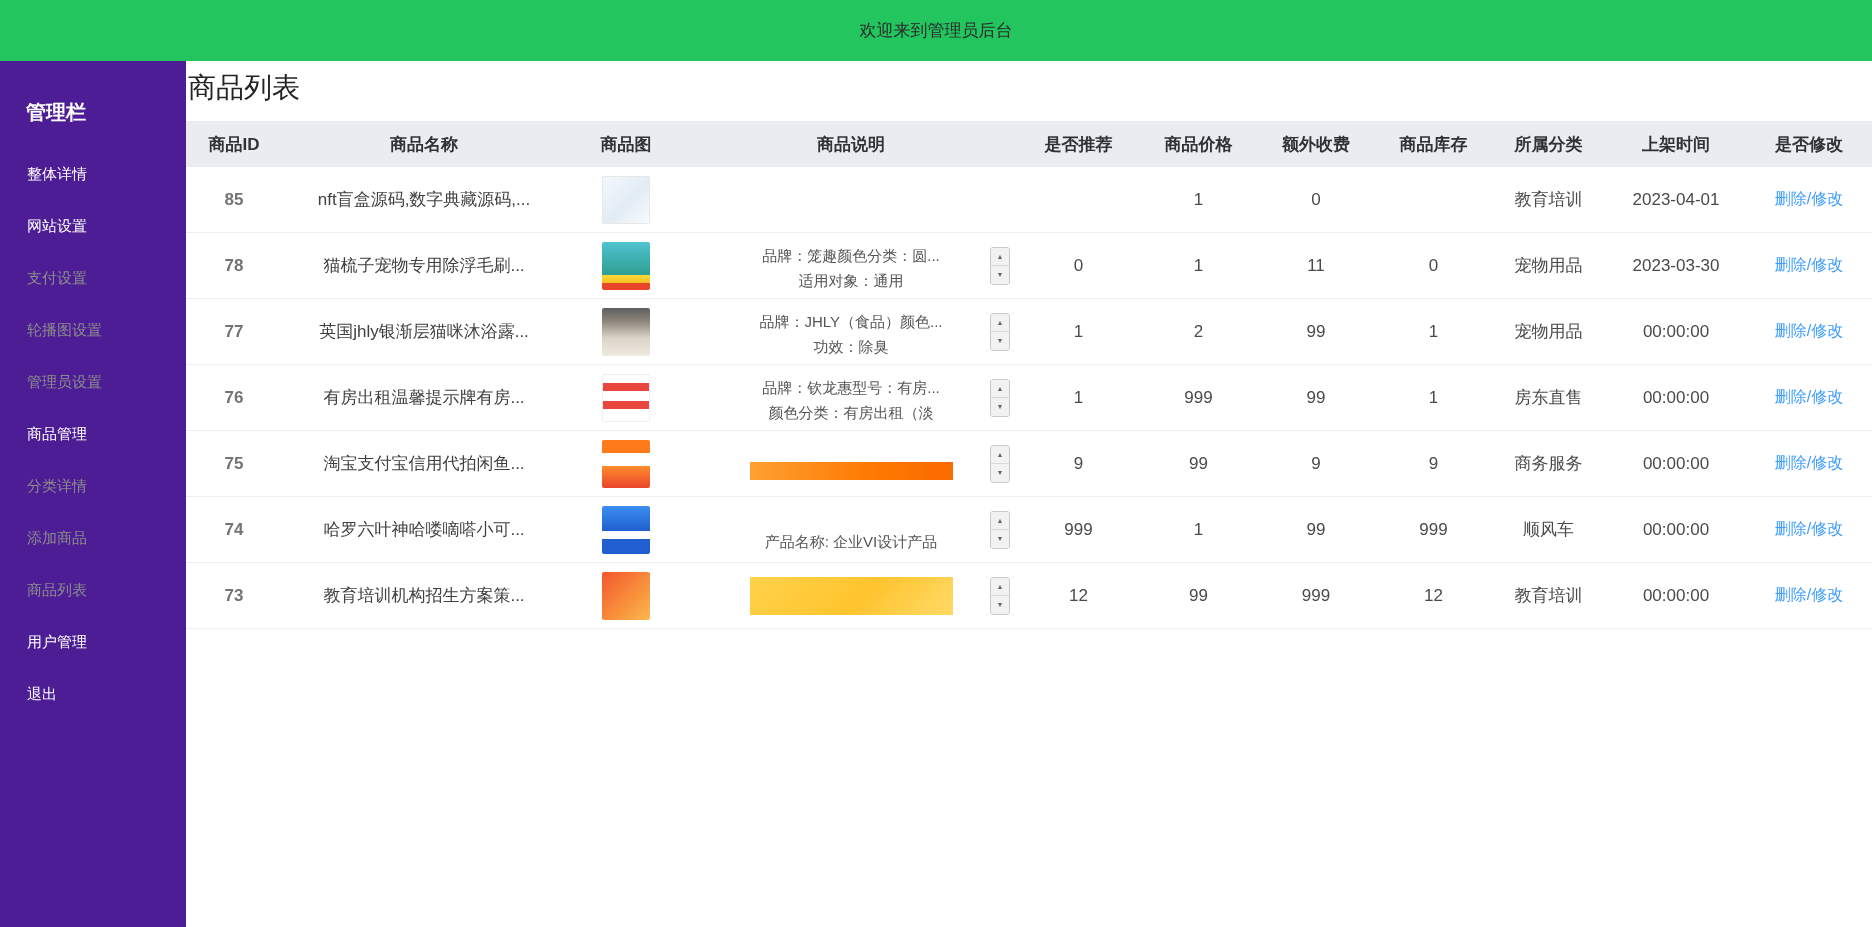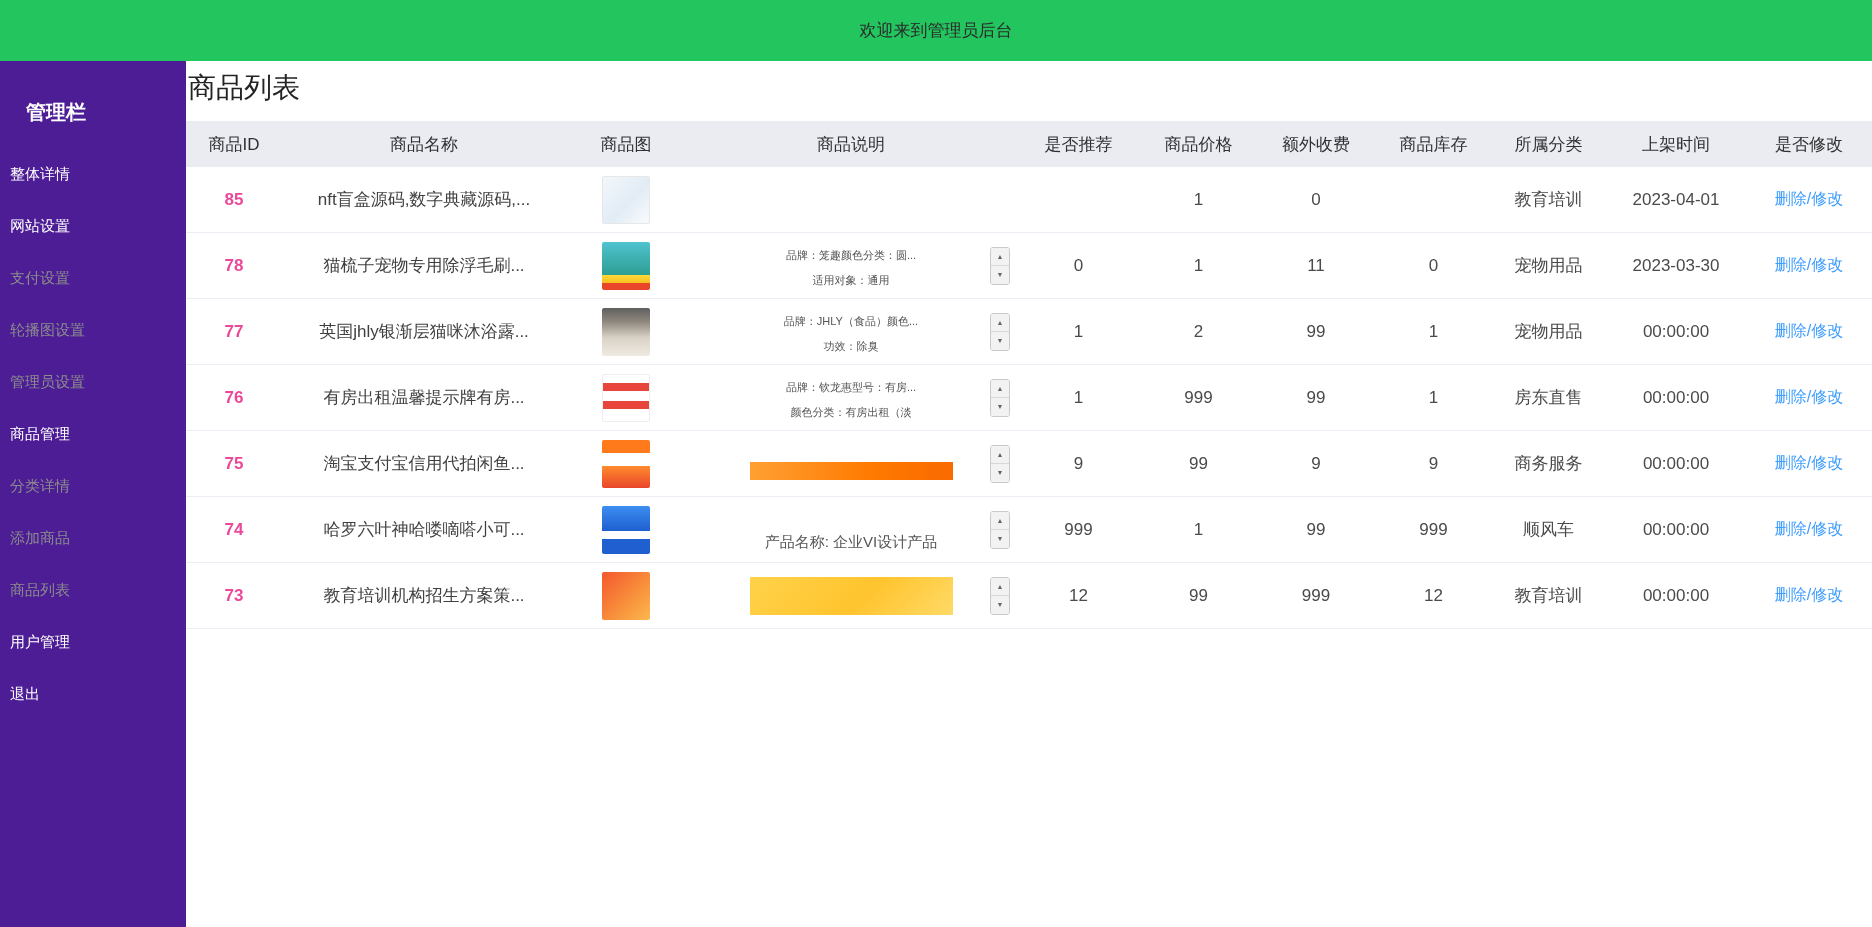--- a/index.html
+++ b/index.html
@@ -17,61 +17,61 @@
   
   .app { display: flex; height: 866px; }
 
   
   .sidebar { width: 186px; background: #4c1d95; height: 100%; flex-shrink: 0; }
   .sidebar-title {
     color: #ffffff; font-weight: bold; font-size: 20px;
     padding: 38px 26px 22px 26px;
   }
   .side-item {
-    height: 52px; line-height: 52px; padding-left: 10px;
+    height: 52px; line-height: 52px; padding-left: 27px;
     font-size: 15px; cursor: pointer;
   }
   .side-item.primary { color: #ffffff; }
   .side-item.secondary { color: #8c8c8c; }
 
   
   .main { flex: 1; background: #ffffff; overflow: hidden; }
   .page-title { font-size: 28px; font-weight: 400; color: #242424; margin: 8px 0 14px 2px; }
 
   
   table { border-collapse: collapse; table-layout: fixed; width: 1686px; }
   thead th {
     background: #eaecf2; height: 46px;
-    font-size: 17px; font-weight: normal; color: #303133;
+    font-size: 17px; font-weight: bold; color: #303133;
     text-align: center; vertical-align: middle;
   }
   tbody td {
     height: 65px; border-bottom: 1px solid #ebeef5;
     font-size: 17px; color: #4a4a4a;
     text-align: center; vertical-align: middle;
   }
-  td.cell-id { font-weight: bold; color: #ec4899; }
+  td.cell-id { font-weight: bold; color: #737373; }
   td.cell-name { color: #3f3f3f; }
   a.action-link { color: #409eff; text-decoration: none; font-size: 16px; cursor: pointer; }
 
   
   .thumb { width: 48px; height: 48px; margin: 0 auto; border-radius: 2px; }
   .t85 { background: linear-gradient(135deg,#f3f7fb 0%,#e2ecf5 55%,#f8fbfd 100%); border: 1px solid #e7e7e7; }
   .t78 { background: linear-gradient(180deg,#4fc3d0 0%,#2f9e93 68%,#ffd93b 68%,#f4c020 86%,#e8452a 86%,#e8452a 100%); }
   .t77 { background: linear-gradient(180deg,#5f5f5f 0%,#8d867c 28%,#d9d2c6 62%,#efeae2 100%); }
   .t76 { background: linear-gradient(180deg,#ffffff 0%,#ffffff 18%,#e8453c 18%,#e8453c 34%,#ffffff 34%,#ffffff 56%,#e8453c 56%,#e8453c 74%,#ffffff 74%); border: 1px solid #eeeeee; }
   .t75 { background: linear-gradient(180deg,#ff7a1a 0%,#ff7a1a 28%,#ffffff 28%,#ffffff 54%,#ff8c2e 54%,#e8452a 100%); }
   .t74 { background: linear-gradient(180deg,#3b8ef0 0%,#1f5fd0 52%,#ffffff 52%,#ffffff 68%,#1f5fd0 68%); }
   .t73 { background: linear-gradient(135deg,#f4572e 0%,#f8923c 60%,#fcb84e 100%); }
 
   
   .desc-wrap { position: relative; height: 65px; display: flex; align-items: center; justify-content: center; }
   .desc-text {
     width: 248px; height: 46px; overflow: hidden;
-    font-size: 11px; line-height: 25px; color: #555; text-align: center;
+    font-size: 15px; line-height: 25px; color: #555; text-align: center;
   }
   .desc-bottom {
     width: 248px; height: 44px; overflow: hidden;
     display: flex; align-items: flex-end; justify-content: center;
     font-size: 15px; color: #555; padding-bottom: 0;
   }
   .desc-bar-orange {
     width: 203px; height: 18px; margin-top: 14px;
     background: linear-gradient(90deg,#ffa033 0%,#ff7a00 60%,#f96a00 100%);
   }

